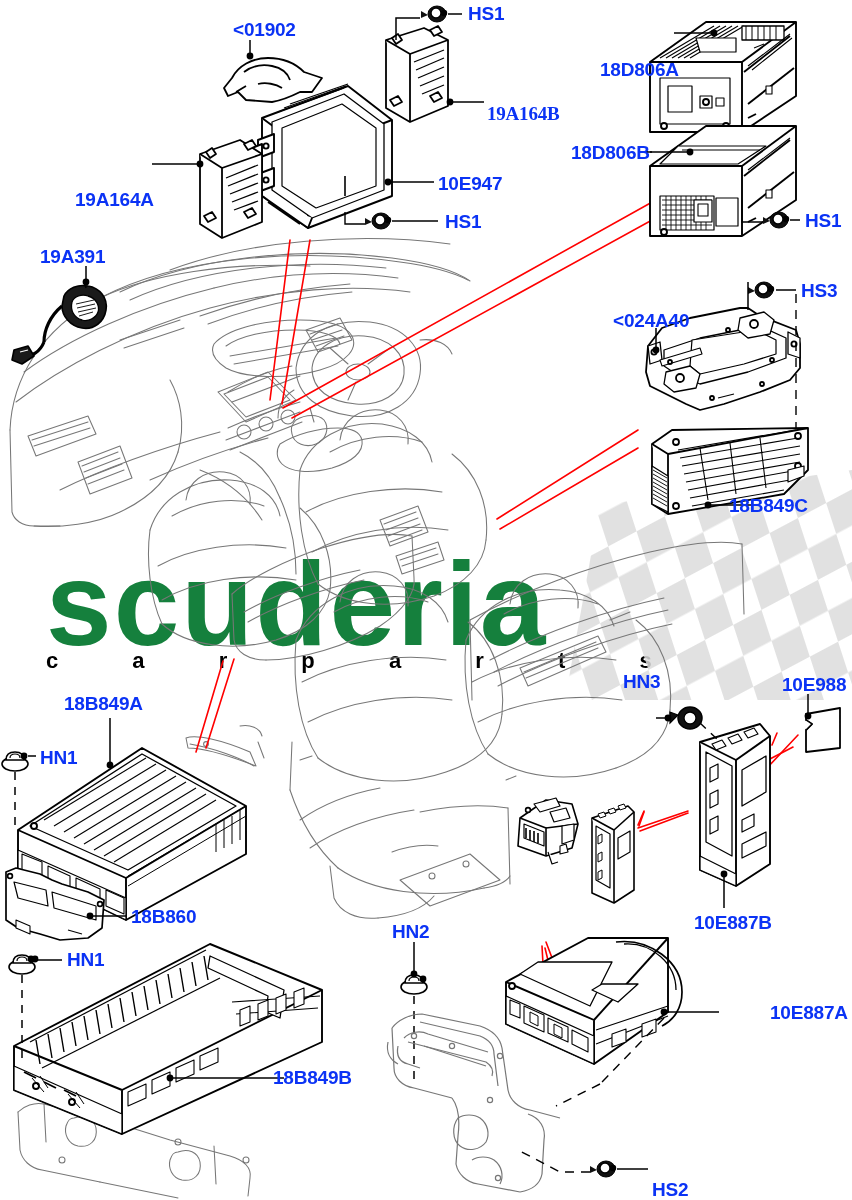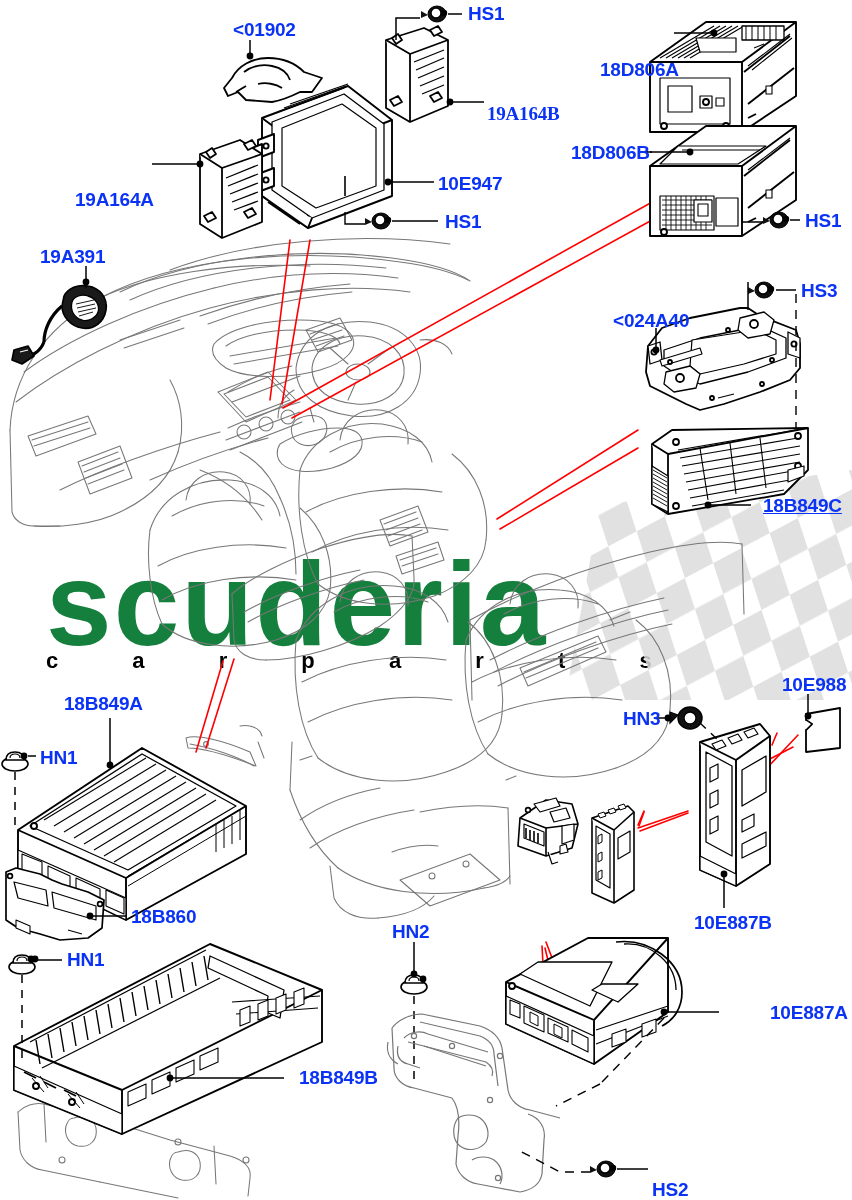--- a/index.html
+++ b/index.html
@@ -767,26 +767,26 @@
   <div class="lbl" style="left:600px;top:24px;margin-top:36px;">18D806A</div>
   <div class="lbl" style="left:487px;top:104px;font-family:Liberation Serif, serif;">19A164B</div>
   <div class="lbl" style="left:75px;top:155px;margin-top:35px;">19A164A</div>
   <div class="lbl" style="left:571px;top:143px;">18D806B</div>
   <div class="lbl" style="left:438px;top:174px;">10E947</div>
   <div class="lbl" style="left:445px;top:212px;">HS1</div>
   <div class="lbl" style="left:805px;top:211px;">HS1</div>
   <div class="lbl" style="left:40px;top:247px;">19A391</div>
   <div class="lbl" style="left:801px;top:281px;">HS3</div>
   <div class="lbl" style="left:613px;top:311px;">&lt;024A40</div>
-  <div class="lbl" style="left:763px;top:496px;text-decoration:underline;">18B849C</div>
+  <div class="lbl" style="left:729px;top:496px;">18B849C</div>
   <div class="lbl" style="left:782px;top:675px;">10E988</div>
   <div class="lbl" style="left:64px;top:694px;">18B849A</div>
-  <div class="lbl" style="left:623px;top:709px;">HN3</div>
+  <div class="lbl" style="left:623px;top:672px;">HN3</div>
   <div class="lbl" style="left:40px;top:748px;">HN1</div>
   <div class="lbl" style="left:131px;top:907px;">18B860</div>
   <div class="lbl" style="left:694px;top:913px;">10E887B</div>
   <div class="lbl" style="left:392px;top:922px;text-align:center;">HN2</div>
   <div class="lbl" style="left:67px;top:950px;">HN1</div>
   <div class="lbl" style="left:722px;top:1003px;margin-left:48px;">10E887A</div>
-  <div class="lbl" style="left:299px;top:1068px;">18B849B</div>
+  <div class="lbl" style="left:273px;top:1068px;">18B849B</div>
   <div class="lbl" style="left:652px;top:1160px;margin-top:20px;">HS2</div>
 
 </div>
 
 </body></html>

